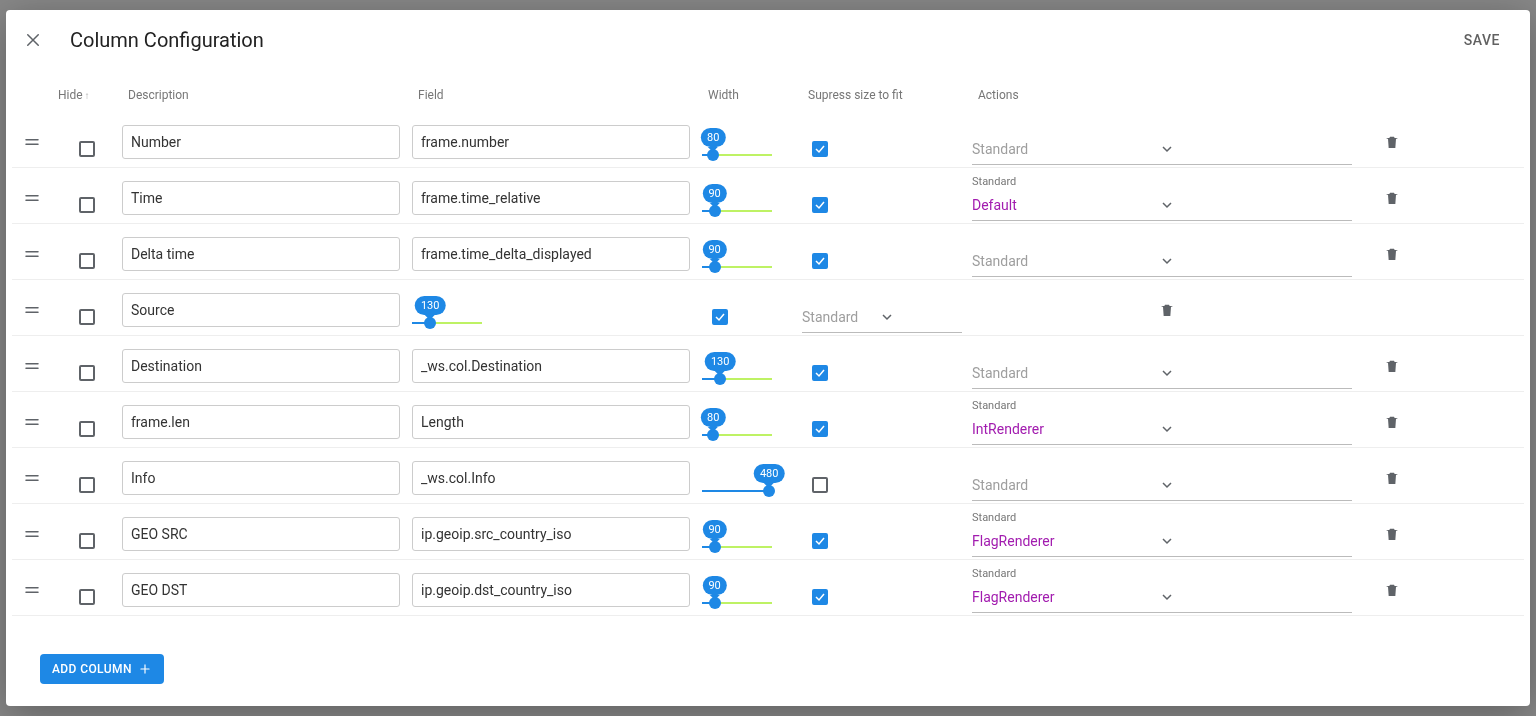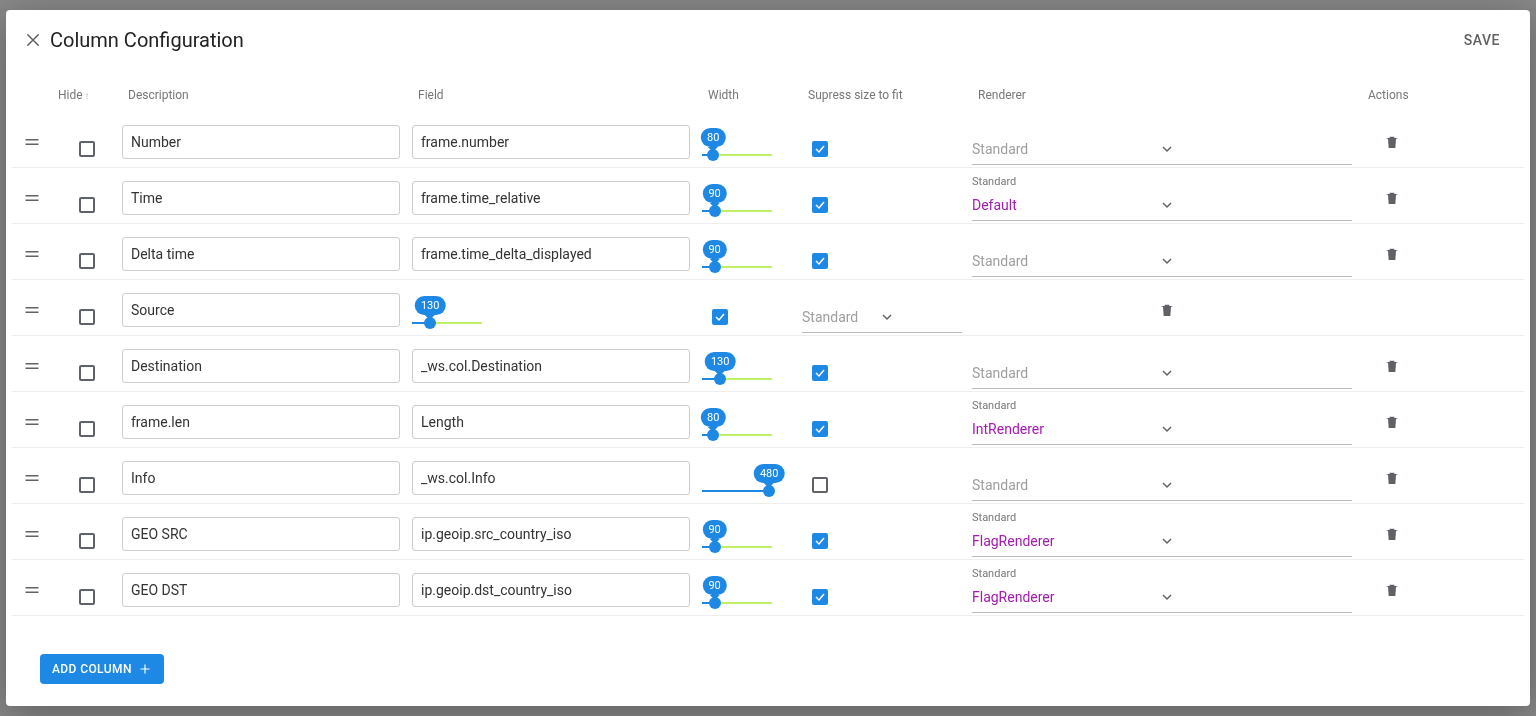--- a/index.html
+++ b/index.html
@@ -1,19 +1,19 @@
 <!DOCTYPE html>
 <html><head>
 <meta charset="utf-8">
 <style>
   *{box-sizing:border-box;margin:0;padding:0;font-family:Roboto,Arial,sans-serif}
   body{background:#888;padding:10px 6px;font-size:14px;color:#222}
   .modal{background:#fff;border-radius:4px;box-shadow:0 8px 40px rgba(0,0,0,.3);
     width:100%;height:696px;display:flex;flex-direction:column;overflow:hidden}
-  .hdr{display:flex;align-items:center;padding:14px 18px;gap:8px}
+  .hdr{display:flex;align-items:center;padding:14px 18px;gap:28px}
   .close{width:18px;height:18px;cursor:pointer;color:#5f6368}
   .close svg{width:100%;height:100%}
   .title{font-size:20px;font-weight:400;flex:1}
   .save{font-size:14px;font-weight:500;letter-spacing:.5px;color:#616161;cursor:pointer;padding:8px 12px}
   .table{flex:1;overflow:auto;padding:0 6px}
   .thead,.row{display:grid;
     grid-template-columns:40px 70px 290px 290px 100px 170px 390px 60px;
     align-items:center;gap:0;border-bottom:1px solid #eee}
   .thead{font-size:12px;color:#777;padding:18px 0 10px;border-bottom:none}
   .thead .c{padding-left:6px}
@@ -74,21 +74,20 @@
   <div class="table">
     <div class="thead">
       <div class="c"></div>
       <div class="c">
         <span>Hide</span><span class="sort-arr">↑</span>
       </div>
       <div class="c">Description</div>
       <div class="c">Field</div>
       <div class="c">Width</div>
       <div class="c">Supress size to fit</div>
-      <div class="c">Renderer</div>
       <div class="c" style="text-align:left;padding-right:6px">Actions</div>
     </div>
     <div id="rows">
         <div class="row">
           <div class="drag">
             <svg viewBox="0 0 24 24">
               <path d="M4 9h16M4 15h16" stroke="currentColor" stroke-width="2" stroke-linecap="round"></path>
             </svg>
           </div>
           <div class="hide-box">

